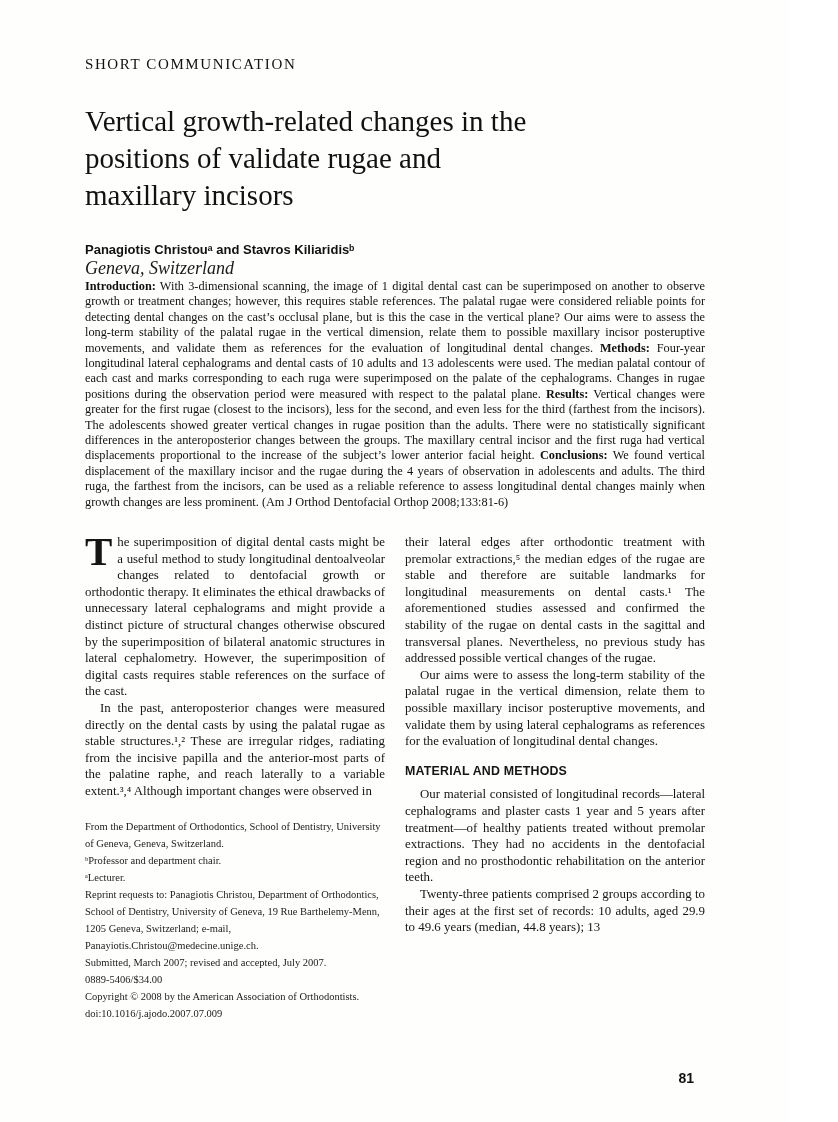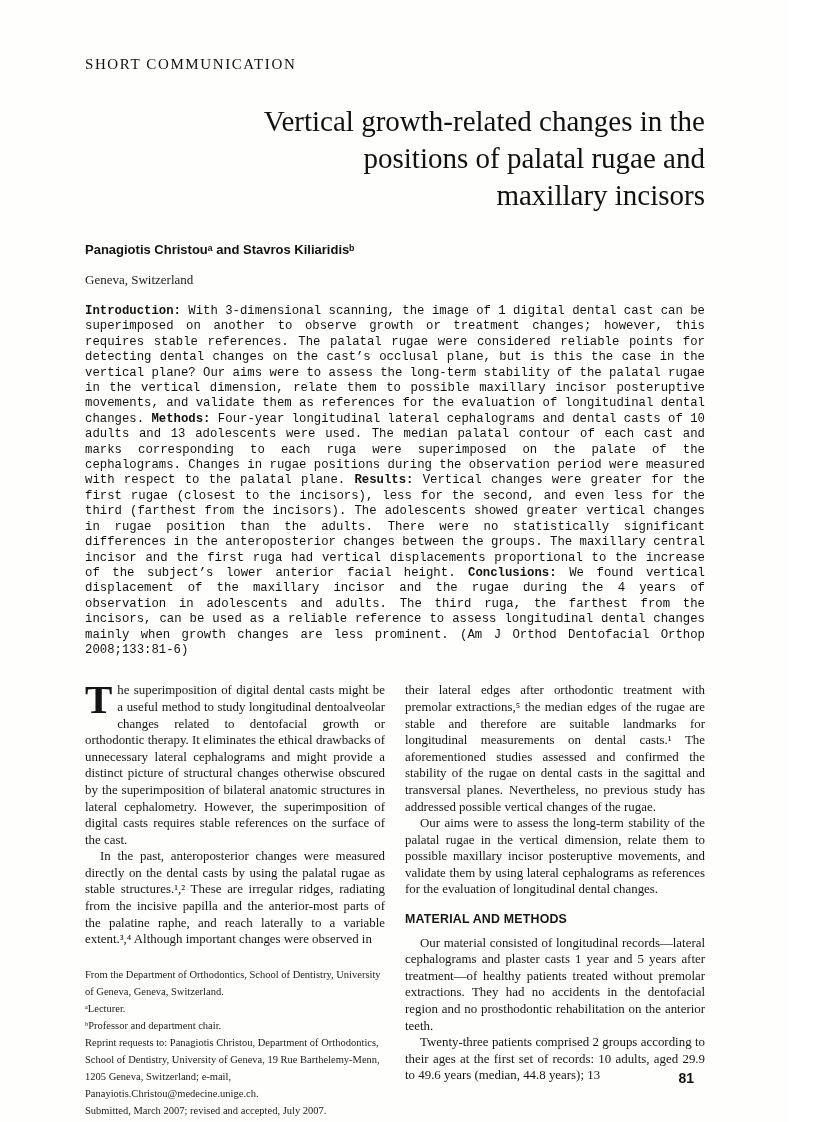--- a/index.html
+++ b/index.html
@@ -19,37 +19,36 @@
     font-size: 15px;
     letter-spacing: 1.6px;
     color: #111;
   }
   .title {
     margin: 30px 0 0 0;
     font-size: 29px;
     line-height: 37px;
     font-weight: 400;
     color: #111;
-    text-align: right;
   }
   .authors {
     margin-top: 28px;
     font-family: "Liberation Sans", sans-serif;
     font-weight: bold;
     font-size: 13px;
     color: #111;
   }
   .location {
-    margin-top: 15px;
-    font-size: 13px;
+    margin-top: 1px;
+    font-style: italic;
+    font-size: 18px;
     color: #1a1a1a;
   }
   .abstract {
-    margin-top: 16px;
-    font-family: Liberation Mono, monospace;
+    font-family: Liberation Serif, serif;
     font-size: 12.3px;
     line-height: 15.4px;
     text-align: justify;
     color: #111;
   }
   .abstract b { font-weight: bold; }
   .columns {
     display: flex;
     gap: 20px;
     margin-top: 24px;
@@ -100,41 +99,41 @@
 </style>
 </head>
 <body>
 
 <div class="page">
 
   <div class="section-label">SHORT COMMUNICATION</div>
 
   <h1 class="title">
     <div>Vertical growth-related changes in the</div>
-    <div>positions of palatal rugae and</div>
+    <div>positions of validate rugae and</div>
     <div>maxillary incisors</div>
   </h1>
 
   <div class="authors">Panagiotis Christouᵃ and Stavros Kiliaridisᵇ</div>
   <div class="location">Geneva, Switzerland</div>
 
   <div class="abstract">
     <b>Introduction:</b><span> With 3-dimensional scanning, the image of 1 digital dental cast can be superimposed on another to observe growth or treatment changes; however, this requires stable references. The palatal rugae were considered reliable points for detecting dental changes on the cast’s occlusal plane, but is this the case in the vertical plane? Our aims were to assess the long-term stability of the palatal rugae in the vertical dimension, relate them to possible maxillary incisor posteruptive movements, and validate them as references for the evaluation of longitudinal dental changes. </span><b>Methods:</b><span> Four-year longitudinal lateral cephalograms and dental casts of 10 adults and 13 adolescents were used. The median palatal contour of each cast and marks corresponding to each ruga were superimposed on the palate of the cephalograms. Changes in rugae positions during the observation period were measured with respect to the palatal plane. </span><b>Results:</b><span> Vertical changes were greater for the first rugae (closest to the incisors), less for the second, and even less for the third (farthest from the incisors). The adolescents showed greater vertical changes in rugae position than the adults. There were no statistically significant differences in the anteroposterior changes between the groups. The maxillary central incisor and the first ruga had vertical displacements proportional to the increase of the subject’s lower anterior facial height. </span><b>Conclusions:</b><span> We found vertical displacement of the maxillary incisor and the rugae during the 4 years of observation in adolescents and adults. The third ruga, the farthest from the incisors, can be used as a reliable reference to assess longitudinal dental changes mainly when growth changes are less prominent. </span><span>(Am J Orthod Dentofacial Orthop 2008;133:81-6)</span>
   </div>
 
   <div class="columns">
 
     <div class="col">
       <p><span class="dropcap">T</span><span>he superimposition of digital dental casts might be a useful method to study longitudinal dentoalveolar changes related to dentofacial growth or orthodontic therapy. It eliminates the ethical drawbacks of unnecessary lateral cephalograms and might provide a distinct picture of structural changes otherwise obscured by the superimposition of bilateral anatomic structures in lateral cephalometry. However, the superimposition of digital casts requires stable references on the surface of the cast.</span></p>
       <p class="indent">In the past, anteroposterior changes were measured directly on the dental casts by using the palatal rugae as stable structures.¹,² These are irregular ridges, radiating from the incisive papilla and the anterior-most parts of the palatine raphe, and reach laterally to a variable extent.³,⁴ Although important changes were observed in</p>
 
       <div class="footnotes">
         <div>From the Department of Orthodontics, School of Dentistry, University of Geneva, Geneva, Switzerland.</div>
+        <div>ᵇProfessor and department chair.</div>
         <div>ᵃLecturer.</div>
-        <div>ᵇProfessor and department chair.</div>
         <div>Reprint requests to: Panagiotis Christou, Department of Orthodontics, School of Dentistry, University of Geneva, 19 Rue Barthelemy-Menn, 1205 Geneva, Switzerland; e-mail, Panayiotis.Christou@medecine.unige.ch.</div>
         <div>Submitted, March 2007; revised and accepted, July 2007.</div>
         <div>0889-5406/$34.00</div>
         <div>Copyright © 2008 by the American Association of Orthodontists.</div>
         <div>doi:10.1016/j.ajodo.2007.07.009</div>
       </div>
     </div>
 
     <div class="col">
       <p>their lateral edges after orthodontic treatment with premolar extractions,⁵ the median edges of the rugae are stable and therefore are suitable landmarks for longitudinal measurements on dental casts.¹ The aforementioned studies assessed and confirmed the stability of the rugae on dental casts in the sagittal and transversal planes. Nevertheless, no previous study has addressed possible vertical changes of the rugae.</p>

